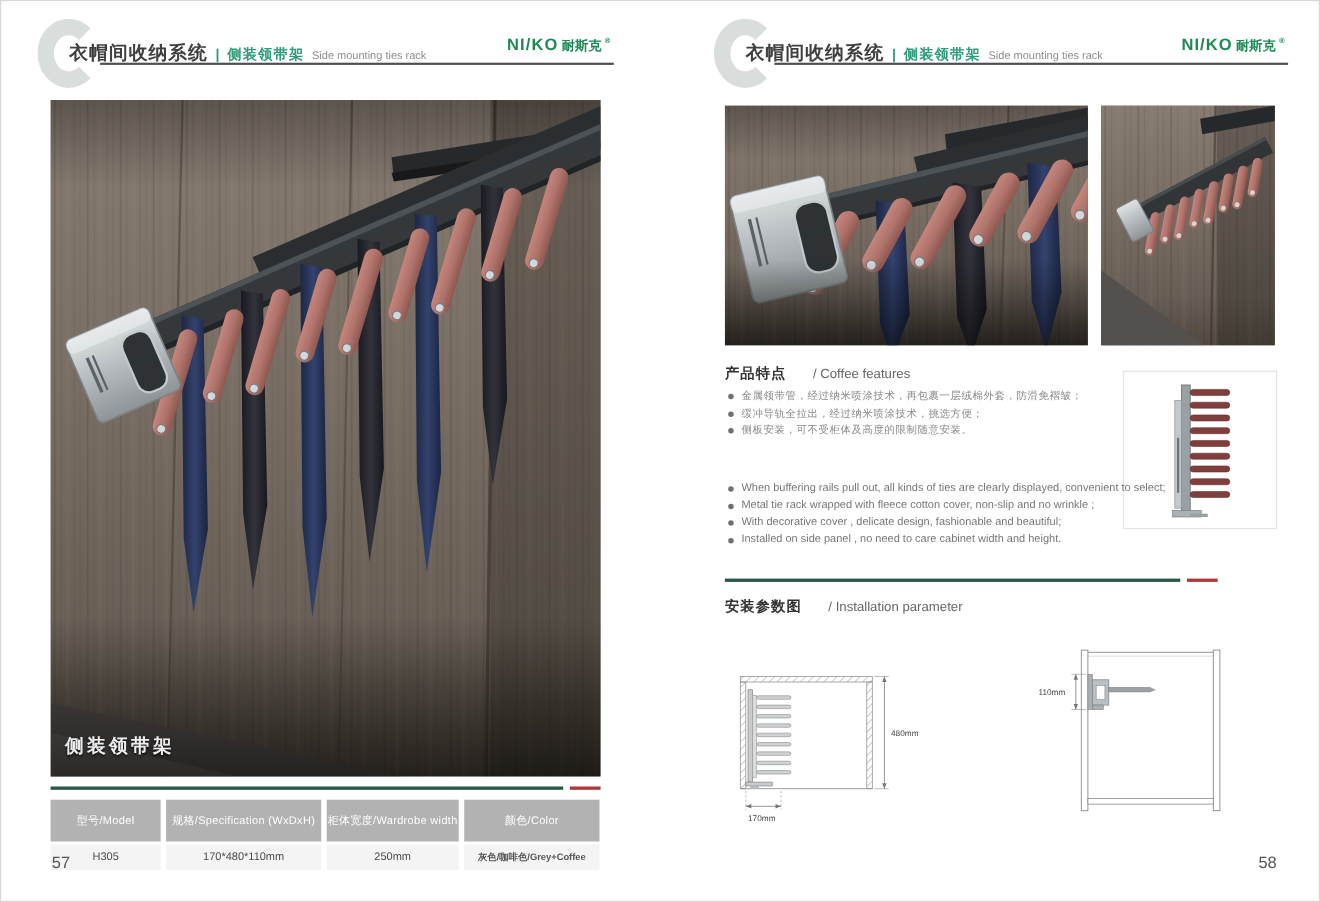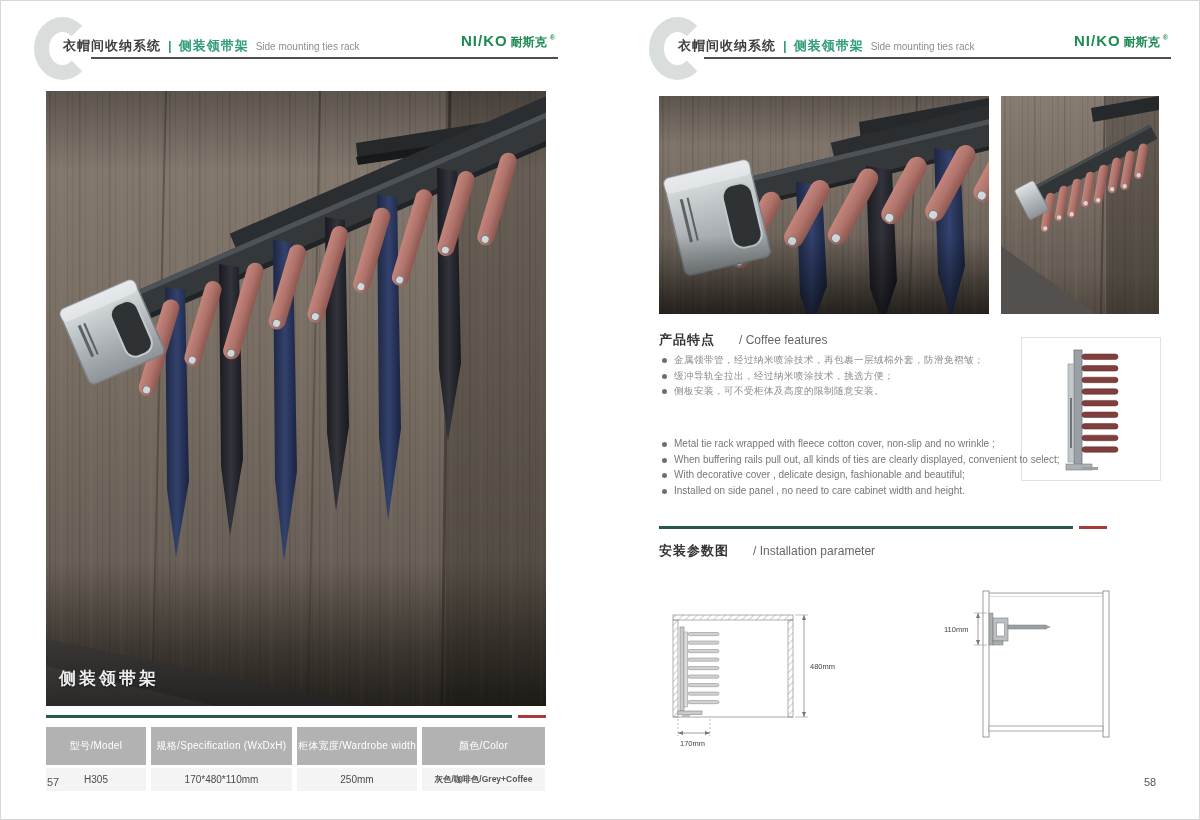--- a/index.html
+++ b/index.html
@@ -3,21 +3,21 @@
 <meta charset="utf-8">
 <style>
   html,body{margin:0;padding:0;background:#fff;}
   body{width:1200px;height:820px;position:relative;font-family:"Liberation Sans",sans-serif;overflow:hidden;}
   .sheet{position:absolute;inset:0;border:1px solid #d6d6d6;box-sizing:border-box;background:#fff;}
   .abs{position:absolute;}
   
   .c-mark{width:27px;height:33px;border:15px solid #d9dddb;border-right-color:transparent;border-radius:50%;}
   
   .hdr{display:flex;align-items:baseline;gap:7px;white-space:nowrap;}
-  .hdr-cn{font-size:13px;font-weight:bold;color:#3f3f3f;letter-spacing:1px;}
+  .hdr-cn{font-size:17px;font-weight:bold;color:#3f3f3f;letter-spacing:1px;}
   .hdr-sep{font-size:13px;color:#2f9e77;font-weight:bold;}
   .hdr-prod{font-size:13px;font-weight:bold;color:#2f9e77;letter-spacing:1px;}
   .hdr-en{font-size:10px;color:#8d8d8d;}
   .rule{height:1.5px;background:#4f4f4f;}
   .nisko{display:flex;align-items:baseline;gap:3px;color:#1c8a52;font-weight:bold;}
   .nisko-latin{font-size:15px;letter-spacing:1px;}
   .nisko-cn{font-size:12px;font-family:Liberation Mono, monospace;}
   .nisko-reg{font-size:7px;position:relative;top:-6px;}
   .photo{overflow:hidden;background:#6e655c;}
   .caption{font-size:17px;color:#ededed;letter-spacing:3px;font-weight:bold;text-shadow:0 1px 2px rgba(0,0,0,.6);}
@@ -30,21 +30,21 @@
   .spec .v.small{font-size:8.5px;font-weight:bold;color:#555;}
   .sec-title{display:flex;align-items:center;gap:24px;white-space:nowrap;}
   .sec-cn{font-size:13px;font-weight:bold;color:#333;letter-spacing:1px;}
   .sec-en{font-size:12px;color:#666;}
   .bullets{display:flex;flex-direction:column;}
   .b-row{display:flex;align-items:flex-start;height:15.5px;}
   .b-dot{width:5px;height:5px;border-radius:50%;background:#6f6f6f;margin:4px 7px 0 1px;flex:none;}
   .b-cn{font-size:9.5px;color:#8b8b8b;letter-spacing:.5px;}
   .b-en{font-size:10px;color:#777;}
   .thumb{border:1px solid #e2e2e2;background:#fff;overflow:hidden;}
-  .pagenum{font-size:11px;color:#555;}
+  .pagenum{font-size:15px;color:#555;}
 </style>
 </head>
 <body>
 
 <div class="sheet">
 
   <div class="abs c-mark" style="left:33px;top:16px;"></div>
   <div class="abs hdr" style="left:62px;top:36px;">
     <span class="hdr-cn">衣帽间收纳系统</span>
     <span class="hdr-sep">|</span>
@@ -351,25 +351,25 @@
         <rect x="60" y="97.2" width="36" height="5.5" rx="2.7" fill="#803e3c" stroke="#5d2b2a" stroke-width=".5"></rect>
         <rect x="60" y="108.8" width="36" height="5.5" rx="2.7" fill="#803e3c" stroke="#5d2b2a" stroke-width=".5"></rect>
       </g>
       <rect x="44" y="126" width="26" height="6" fill="#aab0b3" stroke="#787d80" stroke-width=".6"></rect>
       <rect x="60" y="129" width="16" height="3" fill="#9aa1a5"></rect>
     </svg>
   </div>
   <div class="abs bullets" style="left:660px;top:437px;width:420px;">
     <div class="b-row">
         <span class="b-dot"></span>
+        <span class="b-en">When buffering rails pull out,  all kinds of ties are clearly displayed,  convenient to select;</span>
+      </div>
+    <div class="b-row">
+        <span class="b-dot"></span>
         <span class="b-en">Metal tie rack wrapped with fleece cotton cover, non-slip and no wrinkle ;</span>
-      </div>
-    <div class="b-row">
-        <span class="b-dot"></span>
-        <span class="b-en">When buffering rails pull out,  all kinds of ties are clearly displayed,  convenient to select;</span>
       </div>
     <div class="b-row">
         <span class="b-dot"></span>
         <span class="b-en">With decorative cover , delicate design, fashionable and beautiful;</span>
       </div>
     <div class="b-row">
         <span class="b-dot"></span>
         <span class="b-en">Installed on side panel , no need to care cabinet width and height.</span>
       </div>
   </div>

